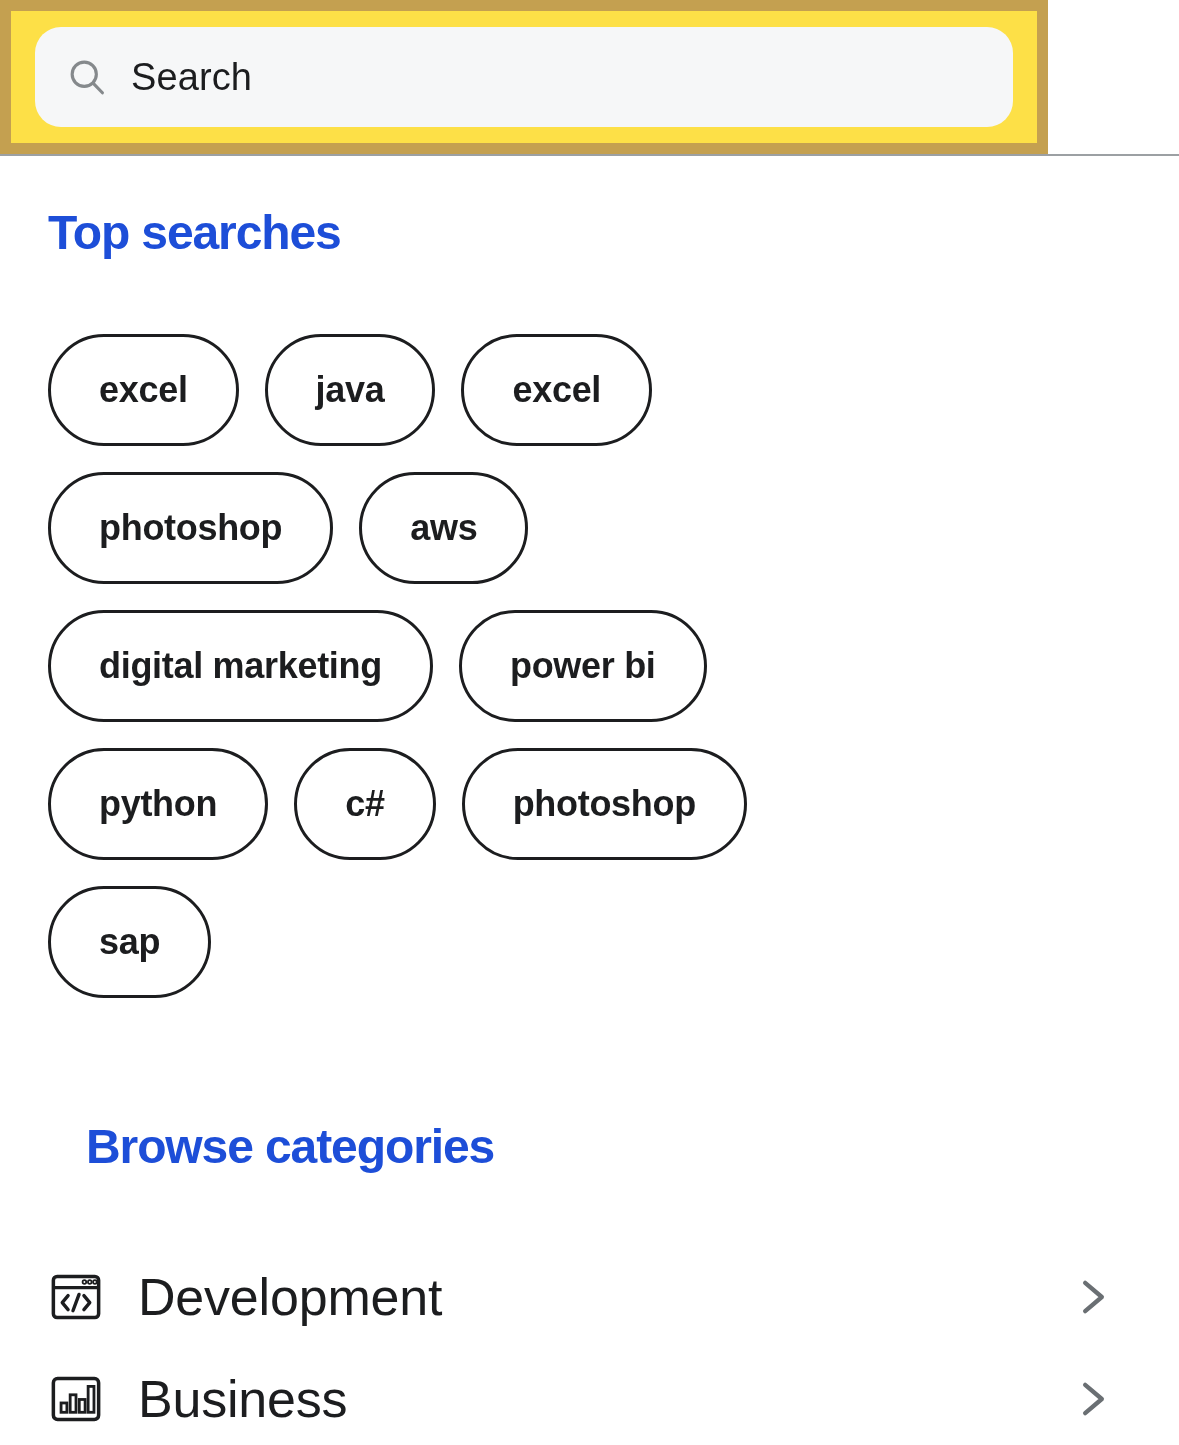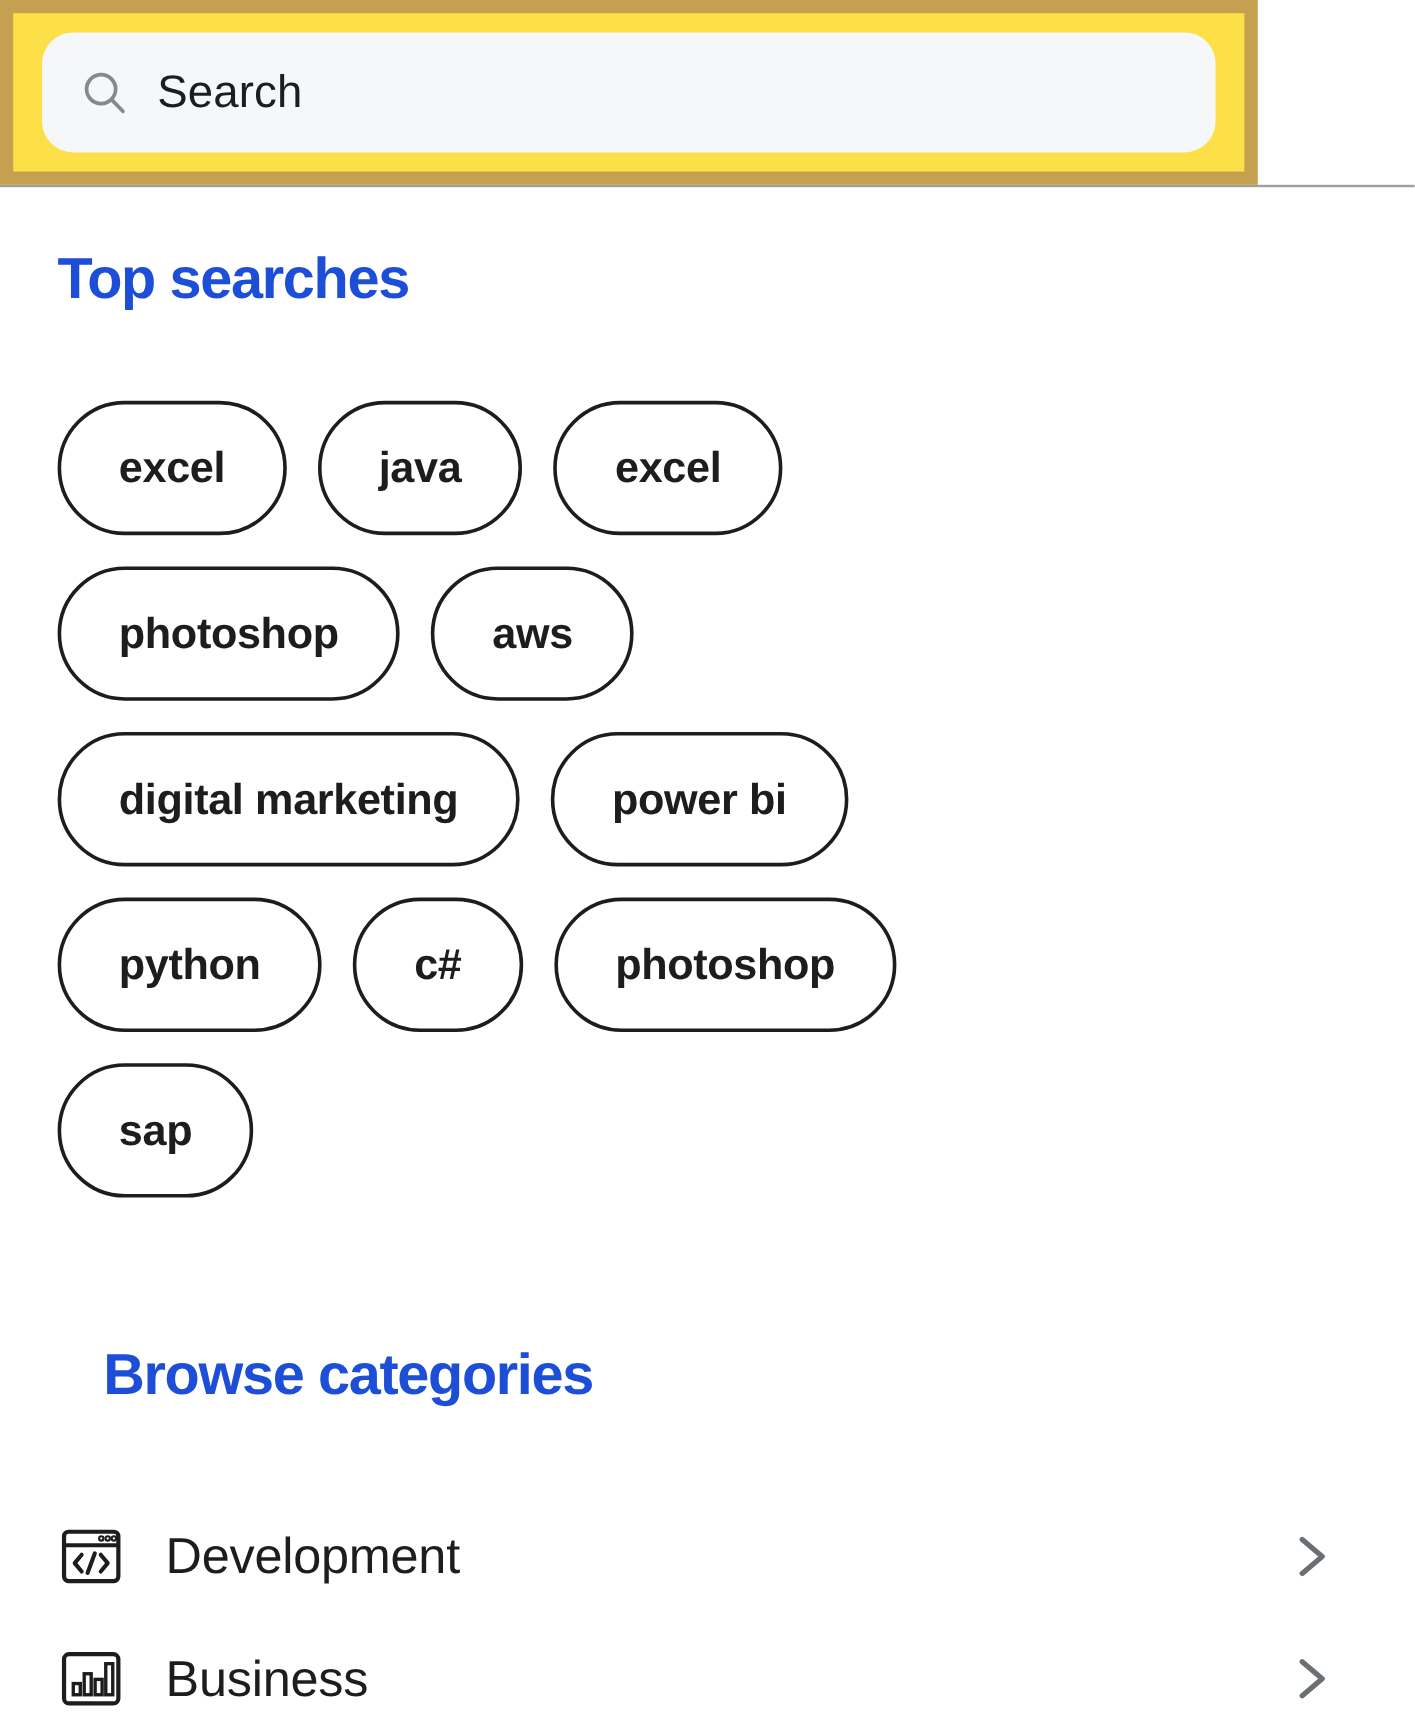--- a/index.html
+++ b/index.html
@@ -116,21 +116,21 @@
 
   .cat-icon {
     flex: 0 0 auto;
     width: 56px;
     height: 56px;
     display: block;
   }
 
   .cat-label {
     flex: 1 1 auto;
-    font-size: 42px;
+    font-size: 52px;
     color: #1C1D1F;
     letter-spacing: -0.2px;
     line-height: 1;
     font-family: "Liberation Sans", "DejaVu Sans", sans-serif;
   }
 
   .chevron {
     flex: 0 0 auto;
     width: 40px;
     height: 40px;

